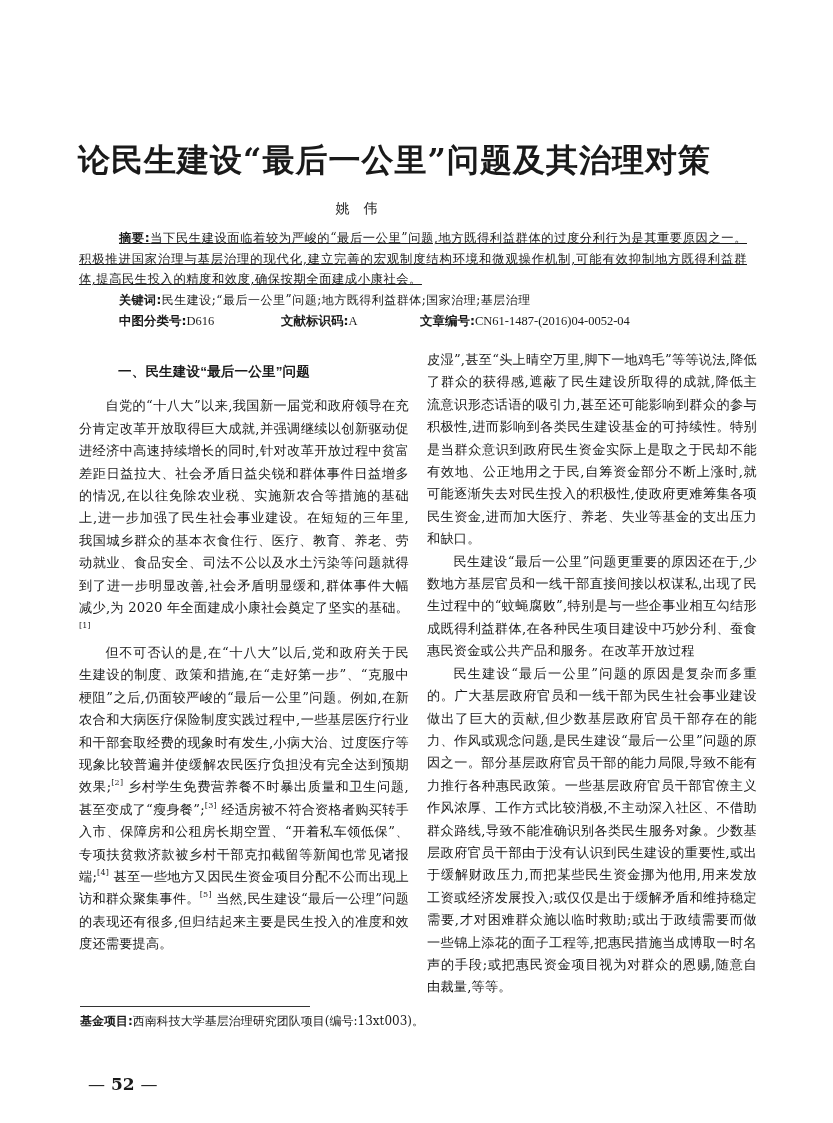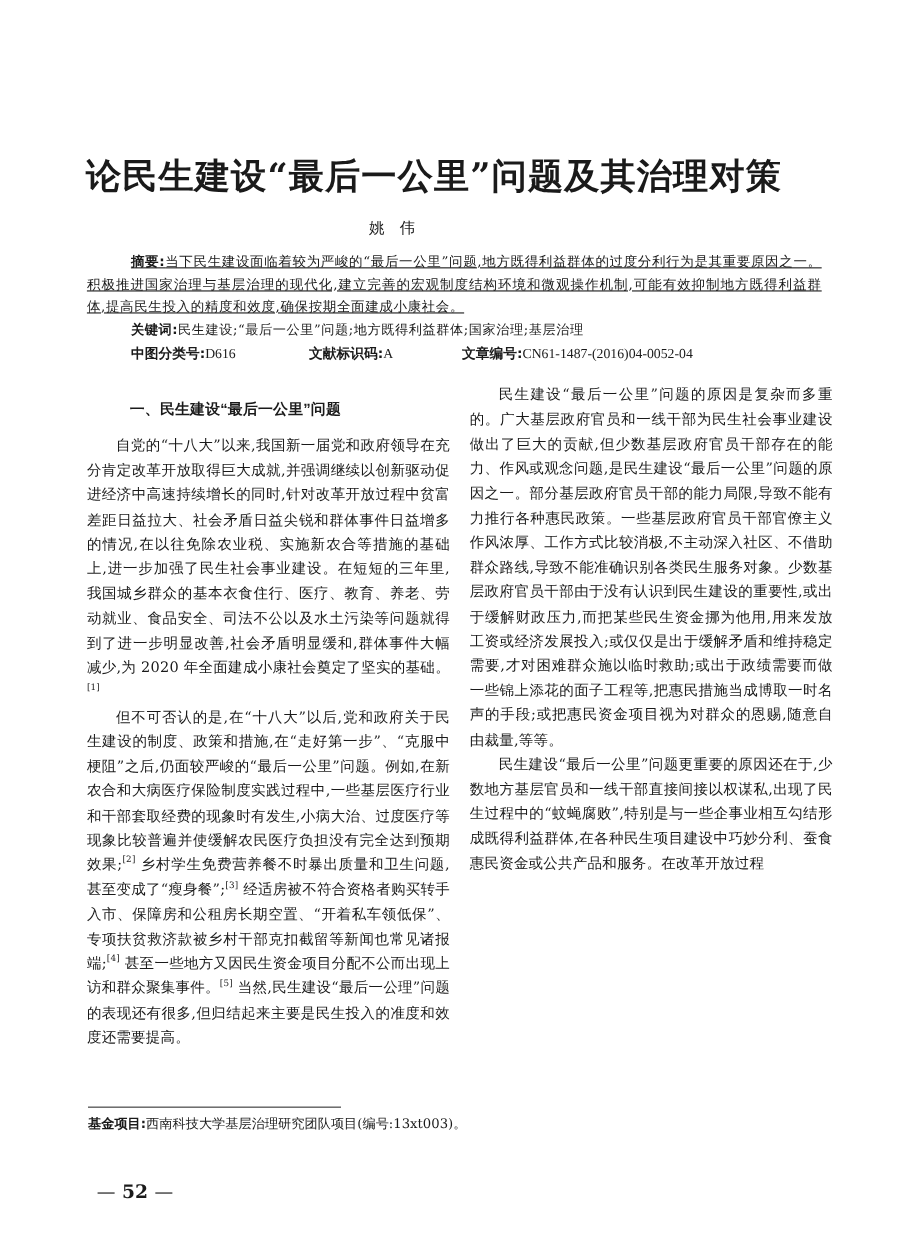--- a/index.html
+++ b/index.html
@@ -49,19 +49,20 @@
   <span class="item" style="left:301px"><span class="lbl">文章编号:</span><span class="v">CN61-1487-(2016)04-0052-04</span></span>
 </div>
 
 <div class="col left">
   <h2>一、民生建设“最后一公里”问题</h2>
   <p><span>自党的“十八大”以来,我国新一届党和政府领导在充分肯定改革开放取得巨大成就,并强调继续以创新驱动促进经济中高速持续增长的同时,针对改革开放过程中贫富差距日益拉大、社会矛盾日益尖锐和群体事件日益增多的情况,在以往免除农业税、实施新农合等措施的基础上,进一步加强了民生社会事业建设。在短短的三年里,我国城乡群众的基本衣食住行、医疗、教育、养老、劳动就业、食品安全、司法不公以及水土污染等问题就得到了进一步明显改善,社会矛盾明显缓和,群体事件大幅减少,为 2020 年全面建成小康社会奠定了坚实的基础。</span><sup>[1]</sup></p>
   <p><span>但不可否认的是,在“十八大”以后,党和政府关于民生建设的制度、政策和措施,在“走好第一步”、“克服中梗阻”之后,仍面较严峻的“最后一公里”问题。例如,在新农合和大病医疗保险制度实践过程中,一些基层医疗行业和干部套取经费的现象时有发生,小病大治、过度医疗等现象比较普遍并使缓解农民医疗负担没有完全达到预期效果;</span><sup>[2]</sup><span> 乡村学生免费营养餐不时暴出质量和卫生问题,甚至变成了“瘦身餐”;</span><sup>[3]</sup><span> 经适房被不符合资格者购买转手入市、保障房和公租房长期空置、“开着私车领低保”、专项扶贫救济款被乡村干部克扣截留等新闻也常见诸报端;</span><sup>[4]</sup><span> 甚至一些地方又因民生资金项目分配不公而出现上访和群众聚集事件。</span><sup>[5]</sup><span> 当然,民生建设“最后一公理”问题的表现还有很多,但归结起来主要是民生投入的准度和效度还需要提高。</span></p>
 </div>
 
 <div class="col right">
+  <p style="text-indent:0" id="p3cont">皮湿”,甚至“头上晴空万里,脚下一地鸡毛”等等说法,降低了群众的获得感,遮蔽了民生建设所取得的成就,降低主流意识形态话语的吸引力,甚至还可能影响到群众的参与积极性,进而影响到各类民生建设基金的可持续性。特别是当群众意识到政府民生资金实际上是取之于民却不能有效地、公正地用之于民,自筹资金部分不断上涨时,就可能逐渐失去对民生投入的积极性,使政府更难筹集各项民生资金,进而加大医疗、养老、失业等基金的支出压力和缺口。</p>
+  <p>民生建设“最后一公里”问题更重要的原因还在于,少数地方基层官员和一线干部直接间接以权谋私,出现了民生过程中的“蚊蝇腐败”,特别是与一些企事业相互勾结形成既得利益群体,在各种民生项目建设中巧妙分利、蚕食惠民资金或公共产品和服务。在改革开放过程</p>
   <p>民生建设“最后一公里”问题的原因是复杂而多重的。广大基层政府官员和一线干部为民生社会事业建设做出了巨大的贡献,但少数基层政府官员干部存在的能力、作风或观念问题,是民生建设“最后一公里”问题的原因之一。部分基层政府官员干部的能力局限,导致不能有力推行各种惠民政策。一些基层政府官员干部官僚主义作风浓厚、工作方式比较消极,不主动深入社区、不借助群众路线,导致不能准确识别各类民生服务对象。少数基层政府官员干部由于没有认识到民生建设的重要性,或出于缓解财政压力,而把某些民生资金挪为他用,用来发放工资或经济发展投入;或仅仅是出于缓解矛盾和维持稳定需要,才对困难群众施以临时救助;或出于政绩需要而做一些锦上添花的面子工程等,把惠民措施当成博取一时名声的手段;或把惠民资金项目视为对群众的恩赐,随意自由裁量,等等。</p>
-  <p>民生建设“最后一公里”问题更重要的原因还在于,少数地方基层官员和一线干部直接间接以权谋私,出现了民生过程中的“蚊蝇腐败”,特别是与一些企事业相互勾结形成既得利益群体,在各种民生项目建设中巧妙分利、蚕食惠民资金或公共产品和服务。在改革开放过程</p>
 </div>
 
 <div class="rule"></div>
 <div class="fund"><span class="lbl">基金项目:</span><span>西南科技大学基层治理研究团队项目(编号:13xt003)。</span></div>
 <div class="pageno"><span class="dash">—</span> <span>52</span> <span class="dash">—</span></div>
 
 </body></html>

